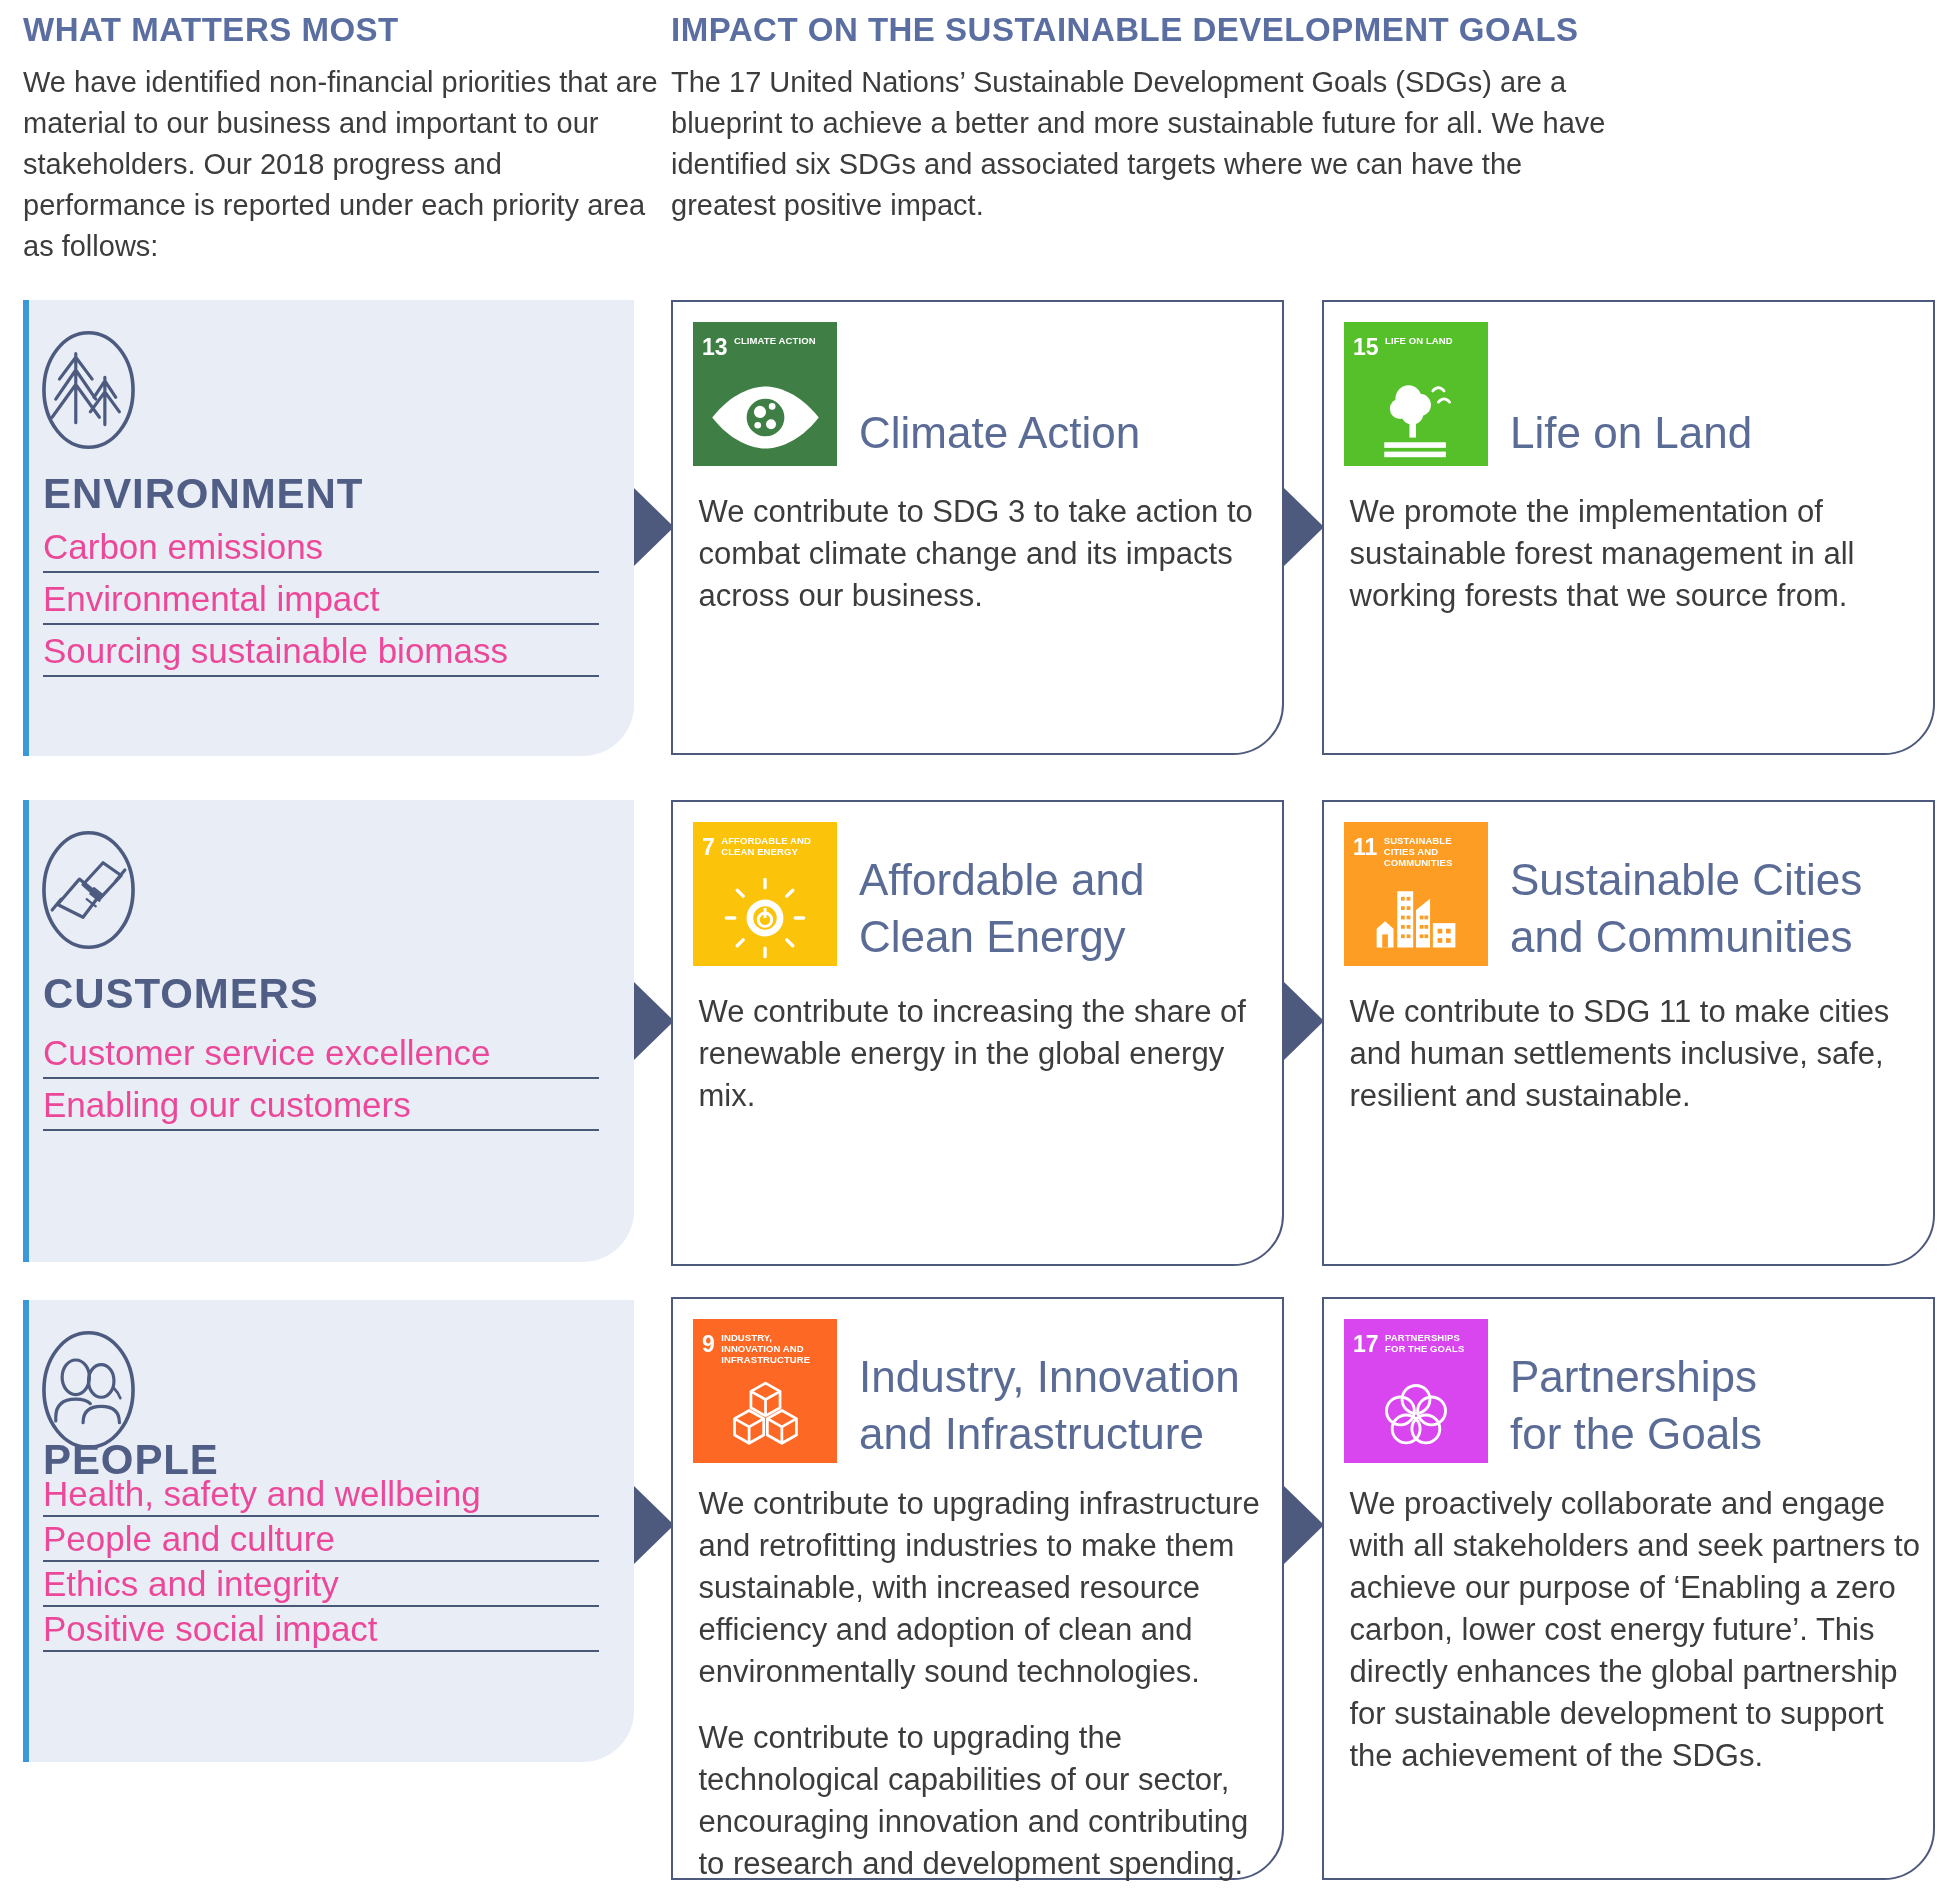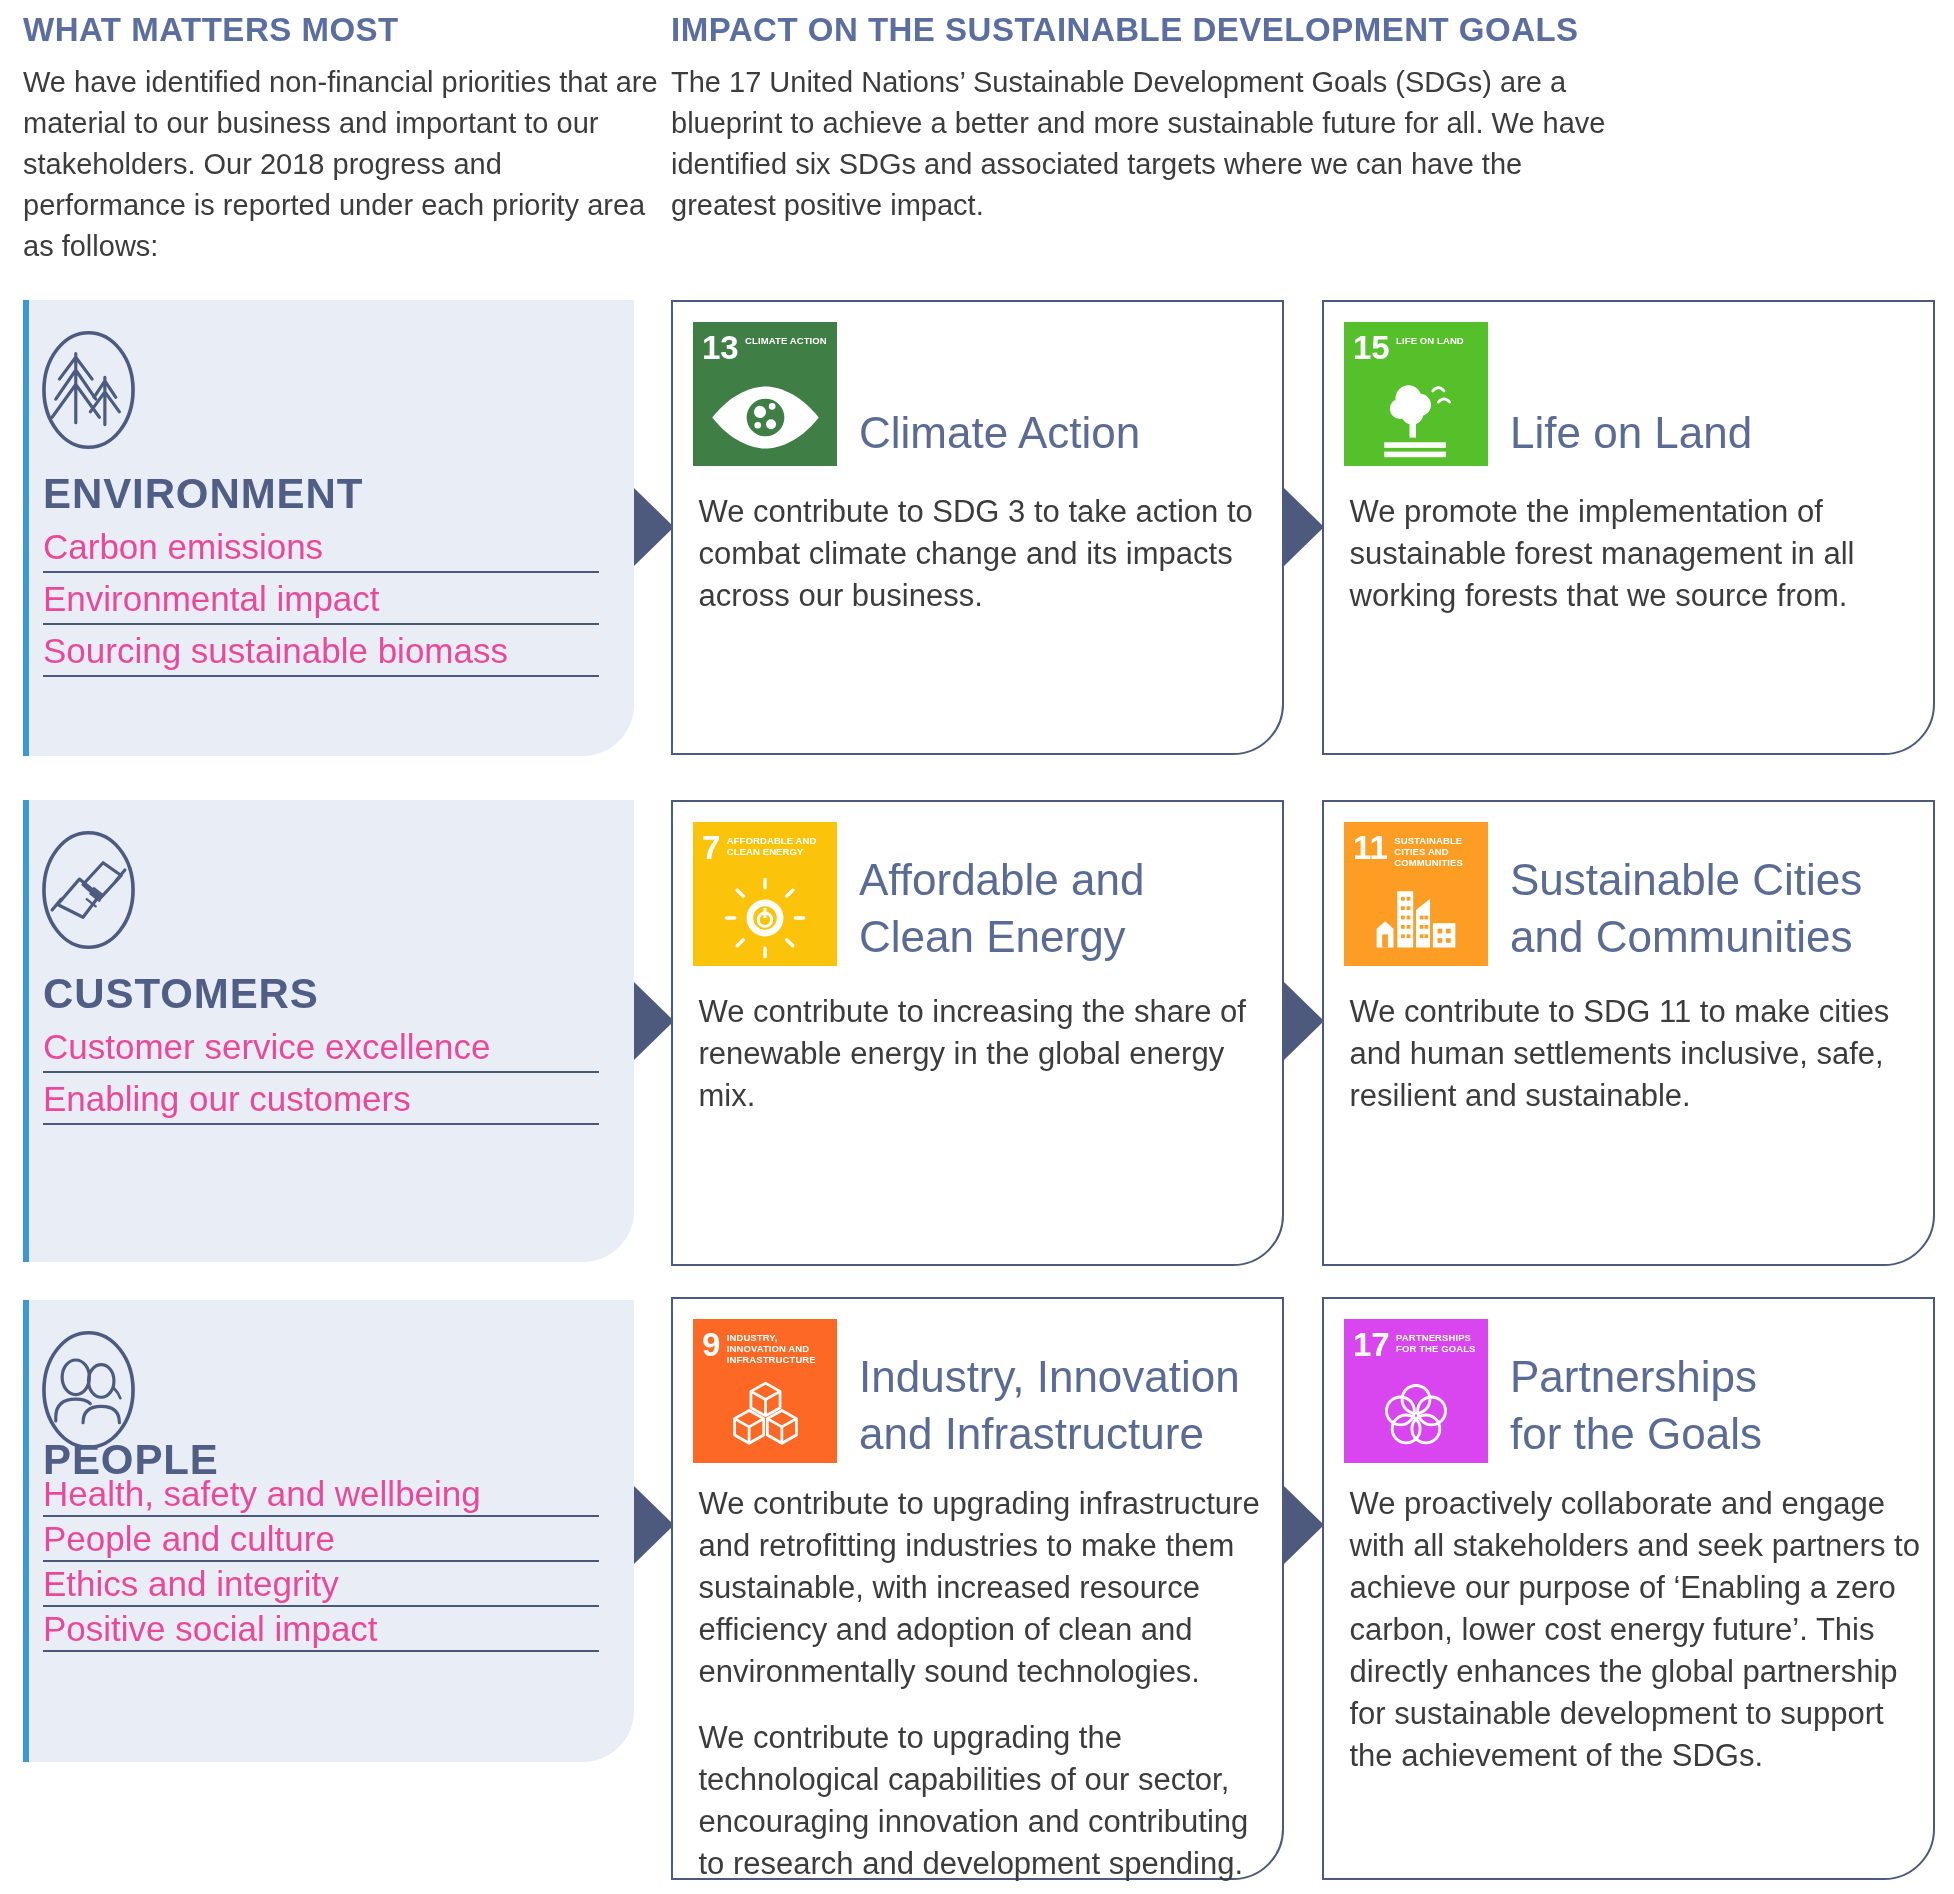--- a/index.html
+++ b/index.html
@@ -25,21 +25,21 @@
   .links-3 .link, .links-2 .link{height:52px;}
   .links-4 .link{height:45px;padding-top:1.8px;}
 
   
   .card{position:absolute;width:613px;box-sizing:border-box;background:#fff;
         border:2.7px solid #4d5a7e;border-radius:0 0 51px 0;}
   .col-a{left:671px;} .col-b{left:1322px;}
   .sdg-tile{position:absolute;left:20px;top:20px;width:144px;height:144px;box-sizing:border-box;
             color:#ffffff;padding:9px;}
   .tile-head{display:flex;gap:6.4px;align-items:flex-start;}
-  .tile-num{font-size:33px;font-weight:700;line-height:33px;}
+  .tile-num{font-size:23px;font-weight:700;line-height:33px;}
   .tile-label{font-size:9.5px;font-weight:700;line-height:11.4px;margin-top:3.6px;width:93px;letter-spacing:0.1px;}
   .tile-glyph{position:absolute;left:0;right:0;top:51px;bottom:3.6px;display:flex;align-items:center;justify-content:center;}
   .card .title{position:absolute;left:186px;width:427px;margin:0;font-size:44px;font-weight:400;
                line-height:57px;color:#5a6b96;}
   .title.one{top:102px;} .title.two{top:49px;}
   .card .body{position:absolute;left:25.5px;top:189px;width:582px;font-size:31px;line-height:42px;color:#3c3c3c;}
   .r3 .body{top:184px;}
   .body p{margin:0;} .body p.second{margin-top:23.6px;}
   .body p:empty{display:none;}
 
@@ -140,21 +140,21 @@
     <div class="picon">
       <svg width="95" height="120" viewBox="0 0 104 132" fill="none" stroke="#4d5b80" stroke-width="4" stroke-linecap="round" stroke-linejoin="round">
         <ellipse cx="52" cy="66" rx="49" ry="63"></ellipse>
         <path d="M18 82 L42 54 L64 72 L46 96 Z" stroke-width="3.5"></path>
         <path d="M88 50 L64 76 L46 60 L68 36 Z" stroke-width="3.5"></path>
         <path d="M50 76 l10 8 M54 70 l10 8 M58 64 l10 8" stroke-width="2.5"></path>
         <path d="M12 88 l10 -12 M92 44 l-10 12" stroke-width="3.5"></path>
       </svg>
     </div>
     <h3 style="top:170px;">CUSTOMERS</h3>
-    <div class="links links-2" style="top:221px;">
+    <div class="links links-2" style="top:227px;">
       <div class="link">Customer service excellence</div>
       <div class="link">Enabling our customers</div>
     </div>
   </div>
 
   <div class="arrow" style="left:634px;top:982px;"></div>
   <div class="arrow" style="left:1284px;top:982px;"></div>
 
   <div class="card col-a r2" style="top:800px;height:466px;">
     <div class="sdg-tile" style="background-color: rgb(252, 195, 11); --tile: #FCC30B;">

